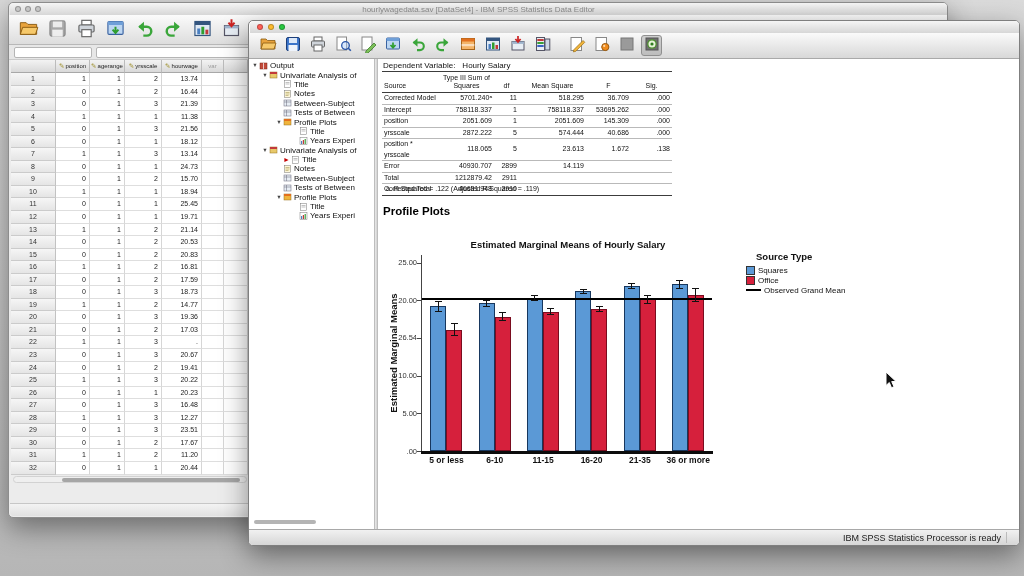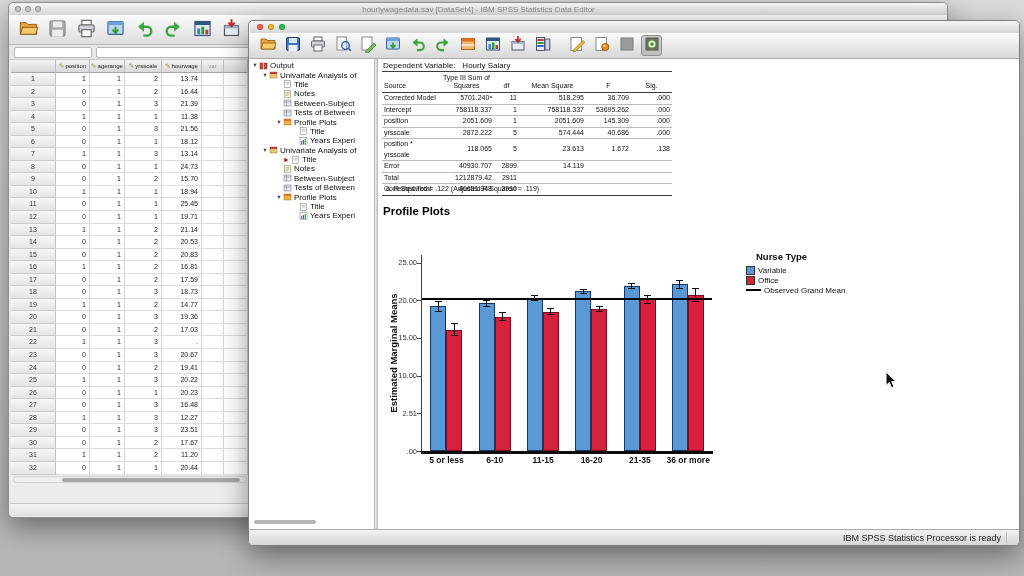--- a/index.html
+++ b/index.html
@@ -889,31 +889,32 @@
                 <td></td>
                 <td></td>
                 <td></td>
               </tr>
             </tbody>
           </table>
         <div id="anova-foot">a. R Squared = .122 (Adjusted R Squared = .119)</div>
         <div id="pp-heading">Profile Plots</div>
 
         <div id="chart">
+          <div id="c-title">Estimated Marginal Means of Hourly Salary</div>
           <div id="c-ylabel">Estimated Marginal Means</div>
           <div id="c-yaxis"></div>
           <div id="c-xaxis"></div>
           <div id="c-ticks">
               <div class="ytick-label" style="top: 211.5px;">.00</div>
               <div class="ytick-mark" style="top: 216px;"></div>
-              <div class="ytick-label" style="top: 173.808px;">2.51</div>
+              <div class="ytick-label" style="top: 173.808px;">5.00</div>
               <div class="ytick-mark" style="top: 178.308px;"></div>
               <div class="ytick-label" style="top: 136.115px;">10.00</div>
               <div class="ytick-mark" style="top: 140.615px;"></div>
-              <div class="ytick-label" style="top: 98.4231px;">15.00</div>
+              <div class="ytick-label" style="top: 98.4231px;">26.54</div>
               <div class="ytick-mark" style="top: 102.923px;"></div>
               <div class="ytick-label" style="top: 60.7308px;">20.00</div>
               <div class="ytick-mark" style="top: 65.2308px;"></div>
               <div class="ytick-label" style="top: 23.0385px;">25.00</div>
               <div class="ytick-mark" style="top: 27.5385px;"></div>
             </div>
           <div id="c-plot">
               <div class="bar" style="left: 8.16667px; height: 144.738px; background: rgb(91, 153, 214); border-color: rgb(23, 55, 94);"></div>
               <div class="ebar" style="left: 12.6667px; bottom: 139.462px; height: 10.5538px;">
                 <b class="cap t"></b>
@@ -990,25 +991,25 @@
             </div>
           <div id="c-xlabels">
               <div class="xlab" style="left: 44px;">5 or less</div>
               <div class="xlab" style="left: 92.3333px;">6-10</div>
               <div class="xlab" style="left: 140.667px;">11-15</div>
               <div class="xlab" style="left: 189px;">16-20</div>
               <div class="xlab" style="left: 237.333px;">21-35</div>
               <div class="xlab" style="left: 285.667px;">36 or more</div>
             </div>
           <div id="c-legend">
-            <div class="lg-title">Nurse Type</div>
+            <div class="lg-title">Source Type</div>
             <div id="lg-items">
                 <div class="lg-item">
                   <span class="lg-swatch" style="background:#5b99d6"></span>
-                  <span>Variable</span>
+                  <span>Squares</span>
                 </div>
                 <div class="lg-item">
                   <span class="lg-swatch" style="background:#d6203c"></span>
                   <span>Office</span>
                 </div>
                 <div class="lg-item">
                   <span class="lg-line"></span>
                   <span>Observed Grand Mean</span>
                 </div>
               </div>

